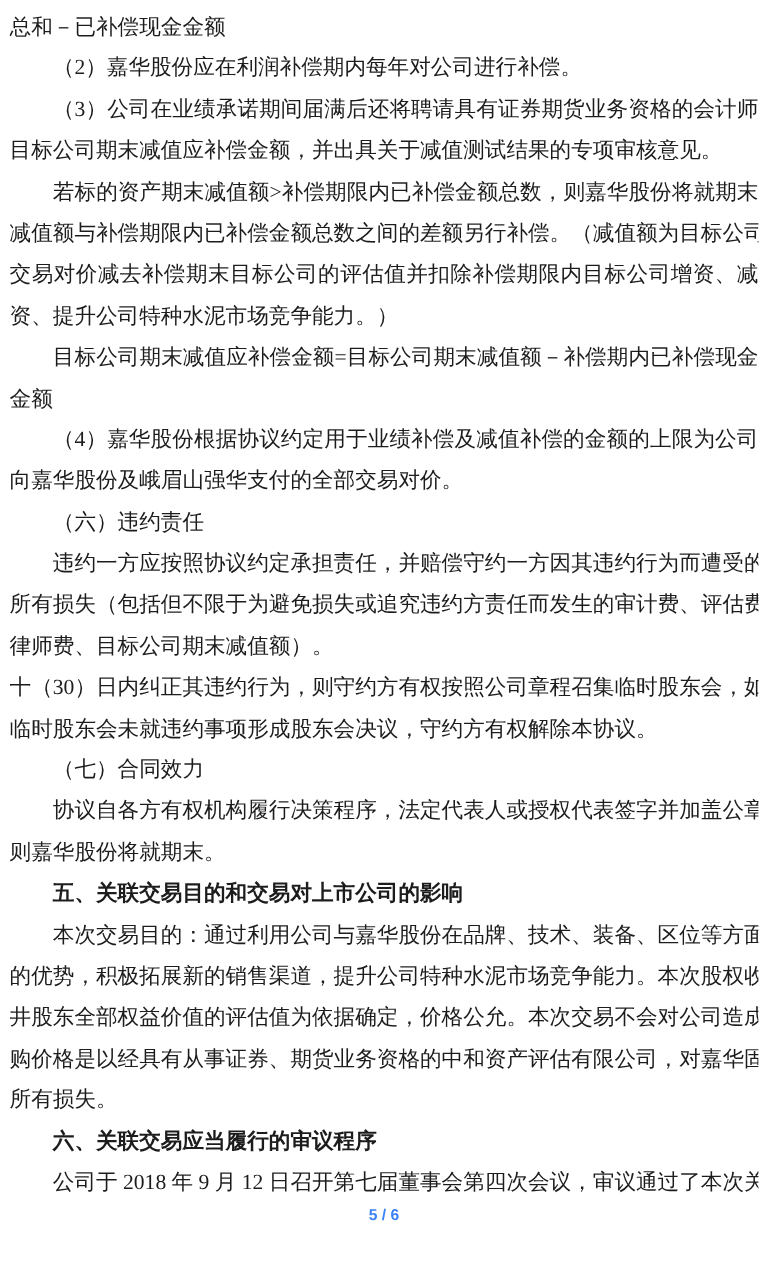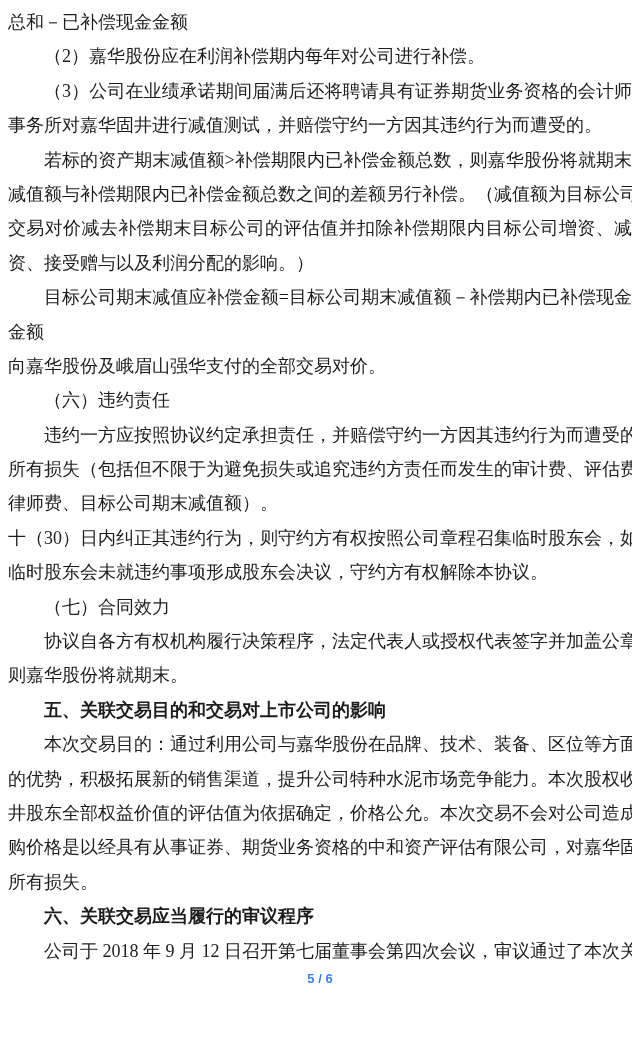--- a/index.html
+++ b/index.html
@@ -56,27 +56,28 @@
   }
 </style>
 </head>
 <body>
 
 <div class="page">
   <main class="doc-body" id="doc-body">
       <p class="line">总和－已补偿现金金额</p>
       <p class="line indent">（2）嘉华股份应在利润补偿期内每年对公司进行补偿。</p>
       <p class="line indent justify">（3）公司在业绩承诺期间届满后还将聘请具有证券期货业务资格的会计师</p>
-      <p class="line">事务所对嘉华固井进行减值测试，并赔偿守约一方因其违约行为而遭受的。</p>
+      <p class="line">目标公司期末减值应补偿金额，并出具关于减值测试结果的专项审核意见。</p>
       <p class="line indent justify">若标的资产期末减值额&gt;补偿期限内已补偿金额总数，则嘉华股份将就期末</p>
       <p class="line justify">减值额与补偿期限内已补偿金额总数之间的差额另行补偿。（减值额为目标公司</p>
       <p class="line justify">交易对价减去补偿期末目标公司的评估值并扣除补偿期限内目标公司增资、减</p>
-      <p class="line">资、接受赠与以及利润分配的影响。）</p>
+      <p class="line">资、提升公司特种水泥市场竞争能力。）</p>
       <p class="line indent justify">目标公司期末减值应补偿金额=目标公司期末减值额－补偿期内已补偿现金</p>
       <p class="line">金额</p>
+      <p class="line indent justify">（4）嘉华股份根据协议约定用于业绩补偿及减值补偿的金额的上限为公司</p>
       <p class="line">向嘉华股份及峨眉山强华支付的全部交易对价。</p>
       <p class="line indent">（六）违约责任</p>
       <p class="line indent justify">违约一方应按照协议约定承担责任，并赔偿守约一方因其违约行为而遭受的</p>
       <p class="line justify">所有损失（包括但不限于为避免损失或追究违约方责任而发生的审计费、评估费、</p>
       <p class="line">律师费、目标公司期末减值额）。</p>
       <p class="line justify">十（30）日内纠正其违约行为，则守约方有权按照公司章程召集临时股东会，如</p>
       <p class="line">临时股东会未就违约事项形成股东会决议，守约方有权解除本协议。</p>
       <p class="line indent">（七）合同效力</p>
       <p class="line indent justify">协议自各方有权机构履行决策程序，法定代表人或授权代表签字并加盖公章</p>
       <p class="line">则嘉华股份将就期末。</p>

